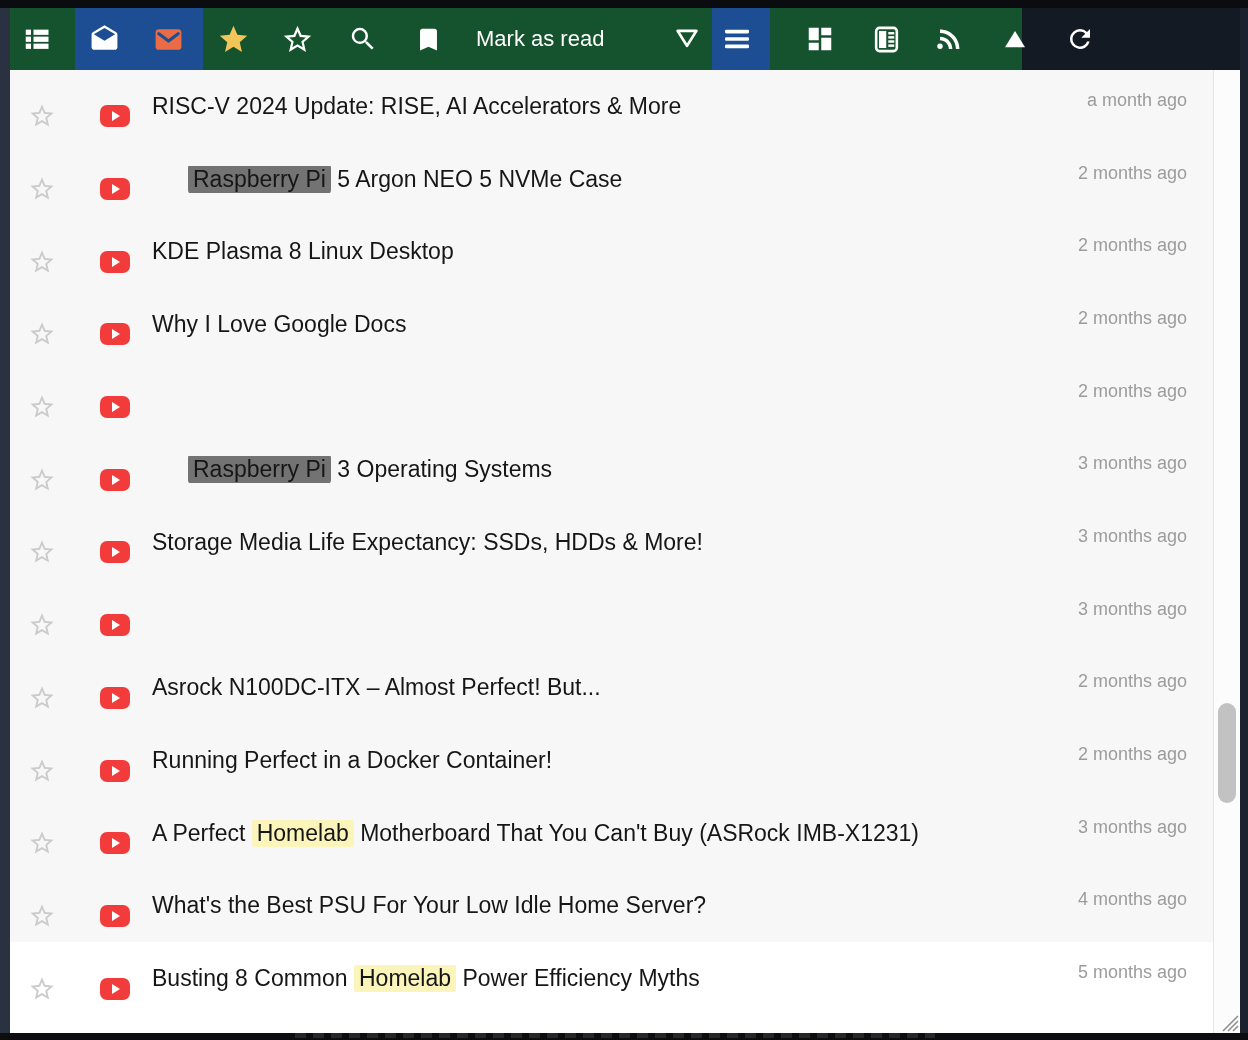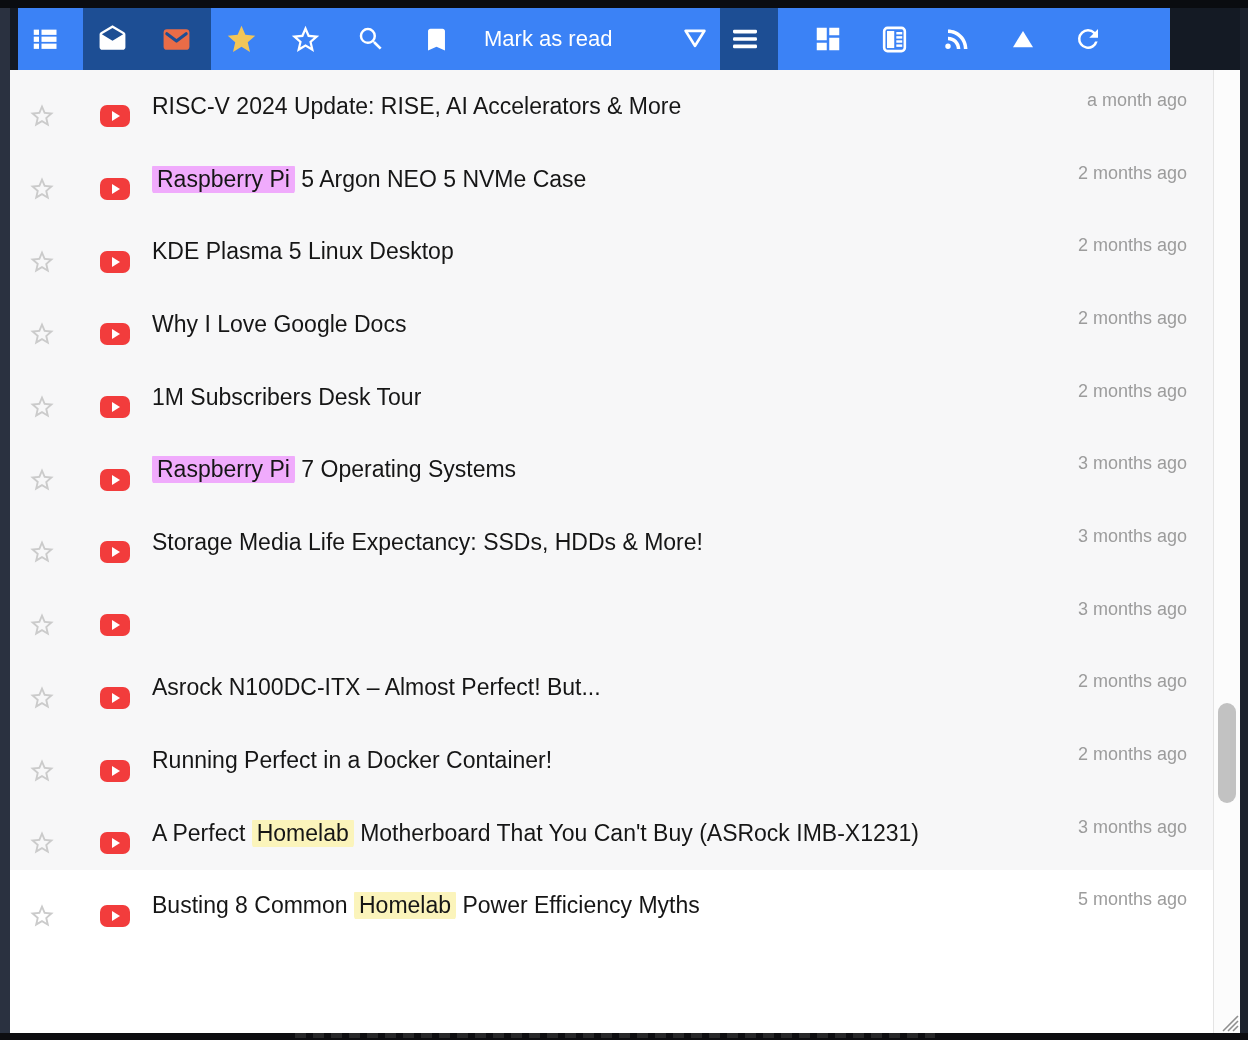--- a/index.html
+++ b/index.html
@@ -12,40 +12,40 @@
   
   .edge{position:absolute;}
   .edge-top{left:0;top:0;width:1248px;height:8px;background:#0a0c10;}
   .edge-left{left:0;top:8px;width:10px;height:1025px;background:#2a3140;}
   .edge-right{right:0;top:8px;width:8px;height:1025px;background:#1c222d;}
   .edge-bottom{left:0;bottom:0;width:1248px;height:7px;background:#0d0d10;}
   .occluded-smudge{position:absolute;left:295px;bottom:2px;width:640px;height:5px;
     background:repeating-linear-gradient(90deg,#3c3c3c 0 11px,transparent 11px 18px);opacity:.55;}
 
   
-  .toolbar{position:absolute;left:18px;top:8px;width:1152px;height:62px;background:#3b82f6;}
+  .toolbar{position:absolute;left:10px;top:8px;width:1012px;height:62px;background:#14532d;}
   .tb-seg{position:absolute;top:0;height:62px;background:#1d4e94;}
   .seg-read-toggle{left:65px;width:128px;}
   .seg-layout-toggle{left:702px;width:58px;}
   .tb{position:absolute;top:0;width:48px;height:62px;display:flex;align-items:center;justify-content:center;cursor:default;}
   .tb svg{display:block;}
   .tb-label{position:absolute;top:0;height:62px;line-height:62px;color:#fff;font-size:22px;white-space:nowrap;}
 
   
   .content{position:absolute;left:10px;top:70px;width:1230px;height:963px;background:#ffffff;}
   .list{position:absolute;left:0;top:0;width:1203px;height:963px;background:#ffffff;overflow:hidden;}
   .row{width:1203px;height:72.7px;background:#f7f7f8;display:flex;align-items:center;box-sizing:border-box;padding-left:18px;padding-right:26px;}
   .row.selected{background:#ffffff;}
   .star-btn{width:28px;height:28px;flex:0 0 28px;position:relative;top:10px;}
   .yt{width:30px;height:22px;flex:0 0 30px;margin-left:44px;position:relative;top:10px;
       background:#f23c3c;border-radius:7px;display:flex;align-items:center;justify-content:center;}
   .yt .play{width:0;height:0;border-left:8px solid #fff;border-top:5px solid transparent;border-bottom:5px solid transparent;margin-left:2px;}
   .title{margin-left:22px;font-size:23px;color:#161616;white-space:nowrap;overflow:hidden;}
   .hl{border-radius:5px;padding:3px 5px;}
-  .hl.strong{background:#f0abfc;}
+  .hl.strong{background:#737373;margin-left:36px;}
   .hl.soft{background:#fbf4bb;text-align:right;}
   .time{margin-left:auto;font-size:18px;color:#9c9c9c;white-space:nowrap;position:relative;top:-6px;padding-left:20px;}
 
   
   .v-sep{position:absolute;left:1203px;top:0;width:1px;height:963px;background:#e4e4e4;}
   .scroll-track{position:absolute;left:1204px;top:0;width:26px;height:963px;background:#fcfcfc;}
   .scroll-thumb{position:absolute;left:4px;top:633px;width:18px;height:100px;background:#c2c2c2;border-radius:9px;}
   .resize-grip{position:absolute;right:1px;bottom:1px;width:26px;height:26px;}
 </style>
 </head>
@@ -186,21 +186,21 @@
     <div class="time">2 months ago</div>
   </div>
 
   <div class="row">
     <svg class="star-btn" viewBox="0 0 24 24">
       <path fill="#cbcbcb" d="M22 9.24l-7.19-.62L12 2 9.19 8.63 2 9.24l5.46 4.73L5.82 21 12 17.27 18.18 21l-1.63-7.03L22 9.24zM12 15.4l-3.76 2.27 1-4.28-3.32-2.88 4.38-.38L12 6.1l1.71 4.04 4.38.38-3.32 2.88 1 4.28L12 15.4z"></path>
     </svg>
     <div class="yt">
           <div class="play"></div>
         </div>
-    <div class="title"><span>KDE Plasma 5 Linux Desktop</span></div>
+    <div class="title"><span>KDE Plasma 8 Linux Desktop</span></div>
     <div class="time">2 months ago</div>
   </div>
 
   <div class="row">
     <svg class="star-btn" viewBox="0 0 24 24">
       <path fill="#cbcbcb" d="M22 9.24l-7.19-.62L12 2 9.19 8.63 2 9.24l5.46 4.73L5.82 21 12 17.27 18.18 21l-1.63-7.03L22 9.24zM12 15.4l-3.76 2.27 1-4.28-3.32-2.88 4.38-.38L12 6.1l1.71 4.04 4.38.38-3.32 2.88 1 4.28L12 15.4z"></path>
     </svg>
     <div class="yt">
           <div class="play"></div>
         </div>
@@ -208,32 +208,31 @@
     <div class="time">2 months ago</div>
   </div>
 
   <div class="row">
     <svg class="star-btn" viewBox="0 0 24 24">
       <path fill="#cbcbcb" d="M22 9.24l-7.19-.62L12 2 9.19 8.63 2 9.24l5.46 4.73L5.82 21 12 17.27 18.18 21l-1.63-7.03L22 9.24zM12 15.4l-3.76 2.27 1-4.28-3.32-2.88 4.38-.38L12 6.1l1.71 4.04 4.38.38-3.32 2.88 1 4.28L12 15.4z"></path>
     </svg>
     <div class="yt">
           <div class="play"></div>
         </div>
-    <div class="title"><span>1M Subscribers Desk Tour</span></div>
-    <div class="time">2 months ago</div>
-  </div>
-
-  <div class="row">
-    <svg class="star-btn" viewBox="0 0 24 24">
-      <path fill="#cbcbcb" d="M22 9.24l-7.19-.62L12 2 9.19 8.63 2 9.24l5.46 4.73L5.82 21 12 17.27 18.18 21l-1.63-7.03L22 9.24zM12 15.4l-3.76 2.27 1-4.28-3.32-2.88 4.38-.38L12 6.1l1.71 4.04 4.38.38-3.32 2.88 1 4.28L12 15.4z"></path>
-    </svg>
-    <div class="yt">
-          <div class="play"></div>
-        </div>
-    <div class="title"><span class="hl strong">Raspberry Pi</span><span> 7 Operating Systems</span></div>
+    <div class="time">2 months ago</div>
+  </div>
+
+  <div class="row">
+    <svg class="star-btn" viewBox="0 0 24 24">
+      <path fill="#cbcbcb" d="M22 9.24l-7.19-.62L12 2 9.19 8.63 2 9.24l5.46 4.73L5.82 21 12 17.27 18.18 21l-1.63-7.03L22 9.24zM12 15.4l-3.76 2.27 1-4.28-3.32-2.88 4.38-.38L12 6.1l1.71 4.04 4.38.38-3.32 2.88 1 4.28L12 15.4z"></path>
+    </svg>
+    <div class="yt">
+          <div class="play"></div>
+        </div>
+    <div class="title"><span class="hl strong">Raspberry Pi</span><span> 3 Operating Systems</span></div>
     <div class="time">3 months ago</div>
   </div>
 
   <div class="row">
     <svg class="star-btn" viewBox="0 0 24 24">
       <path fill="#cbcbcb" d="M22 9.24l-7.19-.62L12 2 9.19 8.63 2 9.24l5.46 4.73L5.82 21 12 17.27 18.18 21l-1.63-7.03L22 9.24zM12 15.4l-3.76 2.27 1-4.28-3.32-2.88 4.38-.38L12 6.1l1.71 4.04 4.38.38-3.32 2.88 1 4.28L12 15.4z"></path>
     </svg>
     <div class="yt">
           <div class="play"></div>
         </div>
@@ -277,20 +276,30 @@
     <svg class="star-btn" viewBox="0 0 24 24">
       <path fill="#cbcbcb" d="M22 9.24l-7.19-.62L12 2 9.19 8.63 2 9.24l5.46 4.73L5.82 21 12 17.27 18.18 21l-1.63-7.03L22 9.24zM12 15.4l-3.76 2.27 1-4.28-3.32-2.88 4.38-.38L12 6.1l1.71 4.04 4.38.38-3.32 2.88 1 4.28L12 15.4z"></path>
     </svg>
     <div class="yt">
           <div class="play"></div>
         </div>
     <div class="title"><span>A Perfect </span><span class="hl soft">Homelab</span><span> Motherboard That You Can't Buy (ASRock IMB-X1231)</span></div>
     <div class="time">3 months ago</div>
   </div>
 
+  <div class="row">
+    <svg class="star-btn" viewBox="0 0 24 24">
+      <path fill="#cbcbcb" d="M22 9.24l-7.19-.62L12 2 9.19 8.63 2 9.24l5.46 4.73L5.82 21 12 17.27 18.18 21l-1.63-7.03L22 9.24zM12 15.4l-3.76 2.27 1-4.28-3.32-2.88 4.38-.38L12 6.1l1.71 4.04 4.38.38-3.32 2.88 1 4.28L12 15.4z"></path>
+    </svg>
+    <div class="yt">
+          <div class="play"></div>
+        </div>
+    <div class="title"><span>What's the Best PSU For Your Low Idle Home Server?</span></div>
+    <div class="time">4 months ago</div>
+  </div>
 
   <div class="row selected">
     <svg class="star-btn" viewBox="0 0 24 24">
       <path fill="#cbcbcb" d="M22 9.24l-7.19-.62L12 2 9.19 8.63 2 9.24l5.46 4.73L5.82 21 12 17.27 18.18 21l-1.63-7.03L22 9.24zM12 15.4l-3.76 2.27 1-4.28-3.32-2.88 4.38-.38L12 6.1l1.71 4.04 4.38.38-3.32 2.88 1 4.28L12 15.4z"></path>
     </svg>
     <div class="yt">
           <div class="play"></div>
         </div>
     <div class="title"><span>Busting 8 Common </span><span class="hl soft">Homelab</span><span> Power Efficiency Myths</span></div>
     <div class="time">5 months ago</div>

